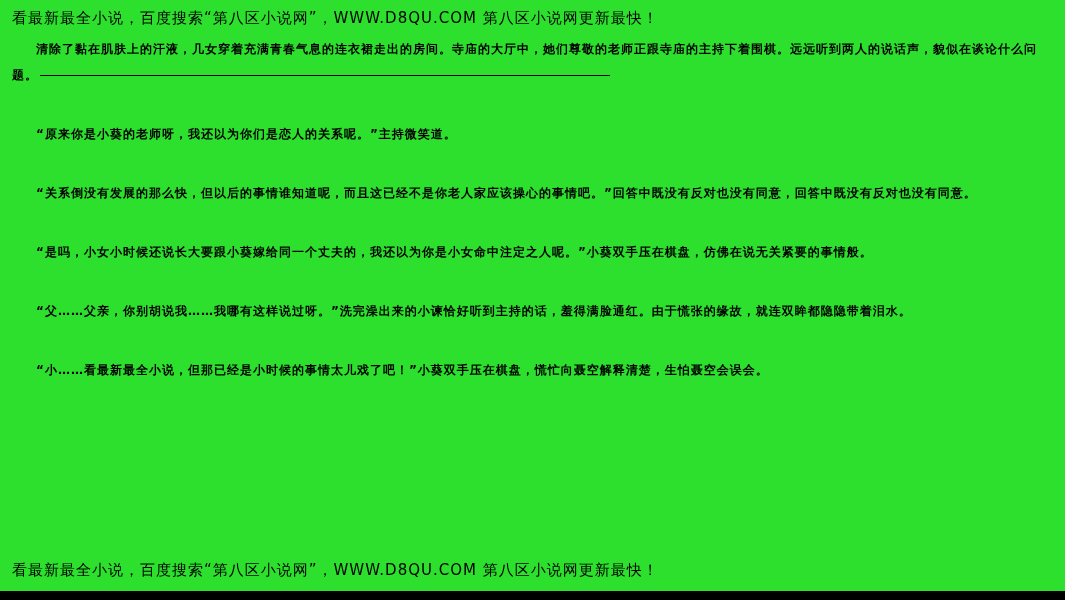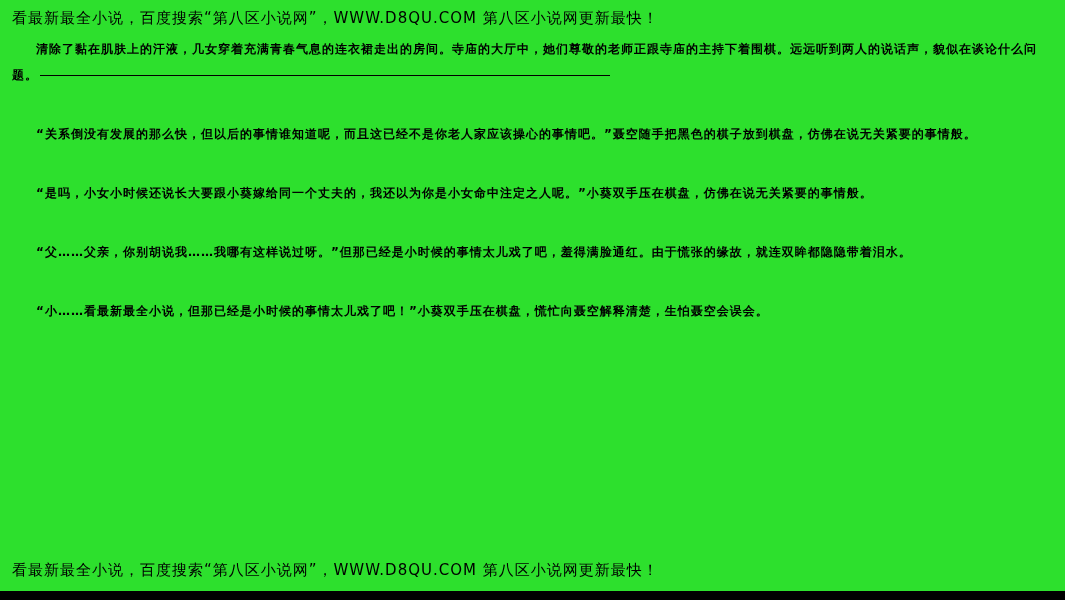--- a/index.html
+++ b/index.html
@@ -63,26 +63,27 @@
 </head>
 <body style="background: rgb(45, 224, 45); color: rgb(0, 0, 0);">
 
 <div class="page">
 
   <div class="banner header-banner">看最新最全小说，百度搜索“第八区小说网”，WWW.D8QU.COM 第八区小说网更新最快！</div>
 
   <div class="content">
     <p><span>清除了黏在肌肤上的汗液，几女穿着充满青春气息的连衣裙走出的房间。寺庙的大厅中，她们尊敬的老师正跟寺庙的主持下着围棋。远远听到两人的说话声，貌似在谈论什么问题。</span><span class="trail-line"></span></p>
 
+    <p>“原来你是小葵的老师呀，我还以为你们是恋人的关系呢。”主持微笑道。</p>
 
-    <p>“关系倒没有发展的那么快，但以后的事情谁知道呢，而且这已经不是你老人家应该操心的事情吧。”聂空随手把黑色的棋子放到棋盘，仿佛在说无关紧要的事情般。</p>
+    <p>“关系倒没有发展的那么快，但以后的事情谁知道呢，而且这已经不是你老人家应该操心的事情吧。”回答中既没有反对也没有同意，回答中既没有反对也没有同意。</p>
 
     <p>“是吗，小女小时候还说长大要跟小葵嫁给同一个丈夫的，我还以为你是小女命中注定之人呢。”小葵双手压在棋盘，仿佛在说无关紧要的事情般。</p>
 
-    <p>“父……父亲，你别胡说我……我哪有这样说过呀。”但那已经是小时候的事情太儿戏了吧，羞得满脸通红。由于慌张的缘故，就连双眸都隐隐带着泪水。</p>
+    <p>“父……父亲，你别胡说我……我哪有这样说过呀。”洗完澡出来的小谏恰好听到主持的话，羞得满脸通红。由于慌张的缘故，就连双眸都隐隐带着泪水。</p>
 
     <p>“小……看最新最全小说，但那已经是小时候的事情太儿戏了吧！”小葵双手压在棋盘，慌忙向聂空解释清楚，生怕聂空会误会。</p>
   </div>
 
   <div class="banner footer-banner">看最新最全小说，百度搜索“第八区小说网”，WWW.D8QU.COM 第八区小说网更新最快！</div>
 
   <div class="bottom-bar"></div>
 
 </div>
 

